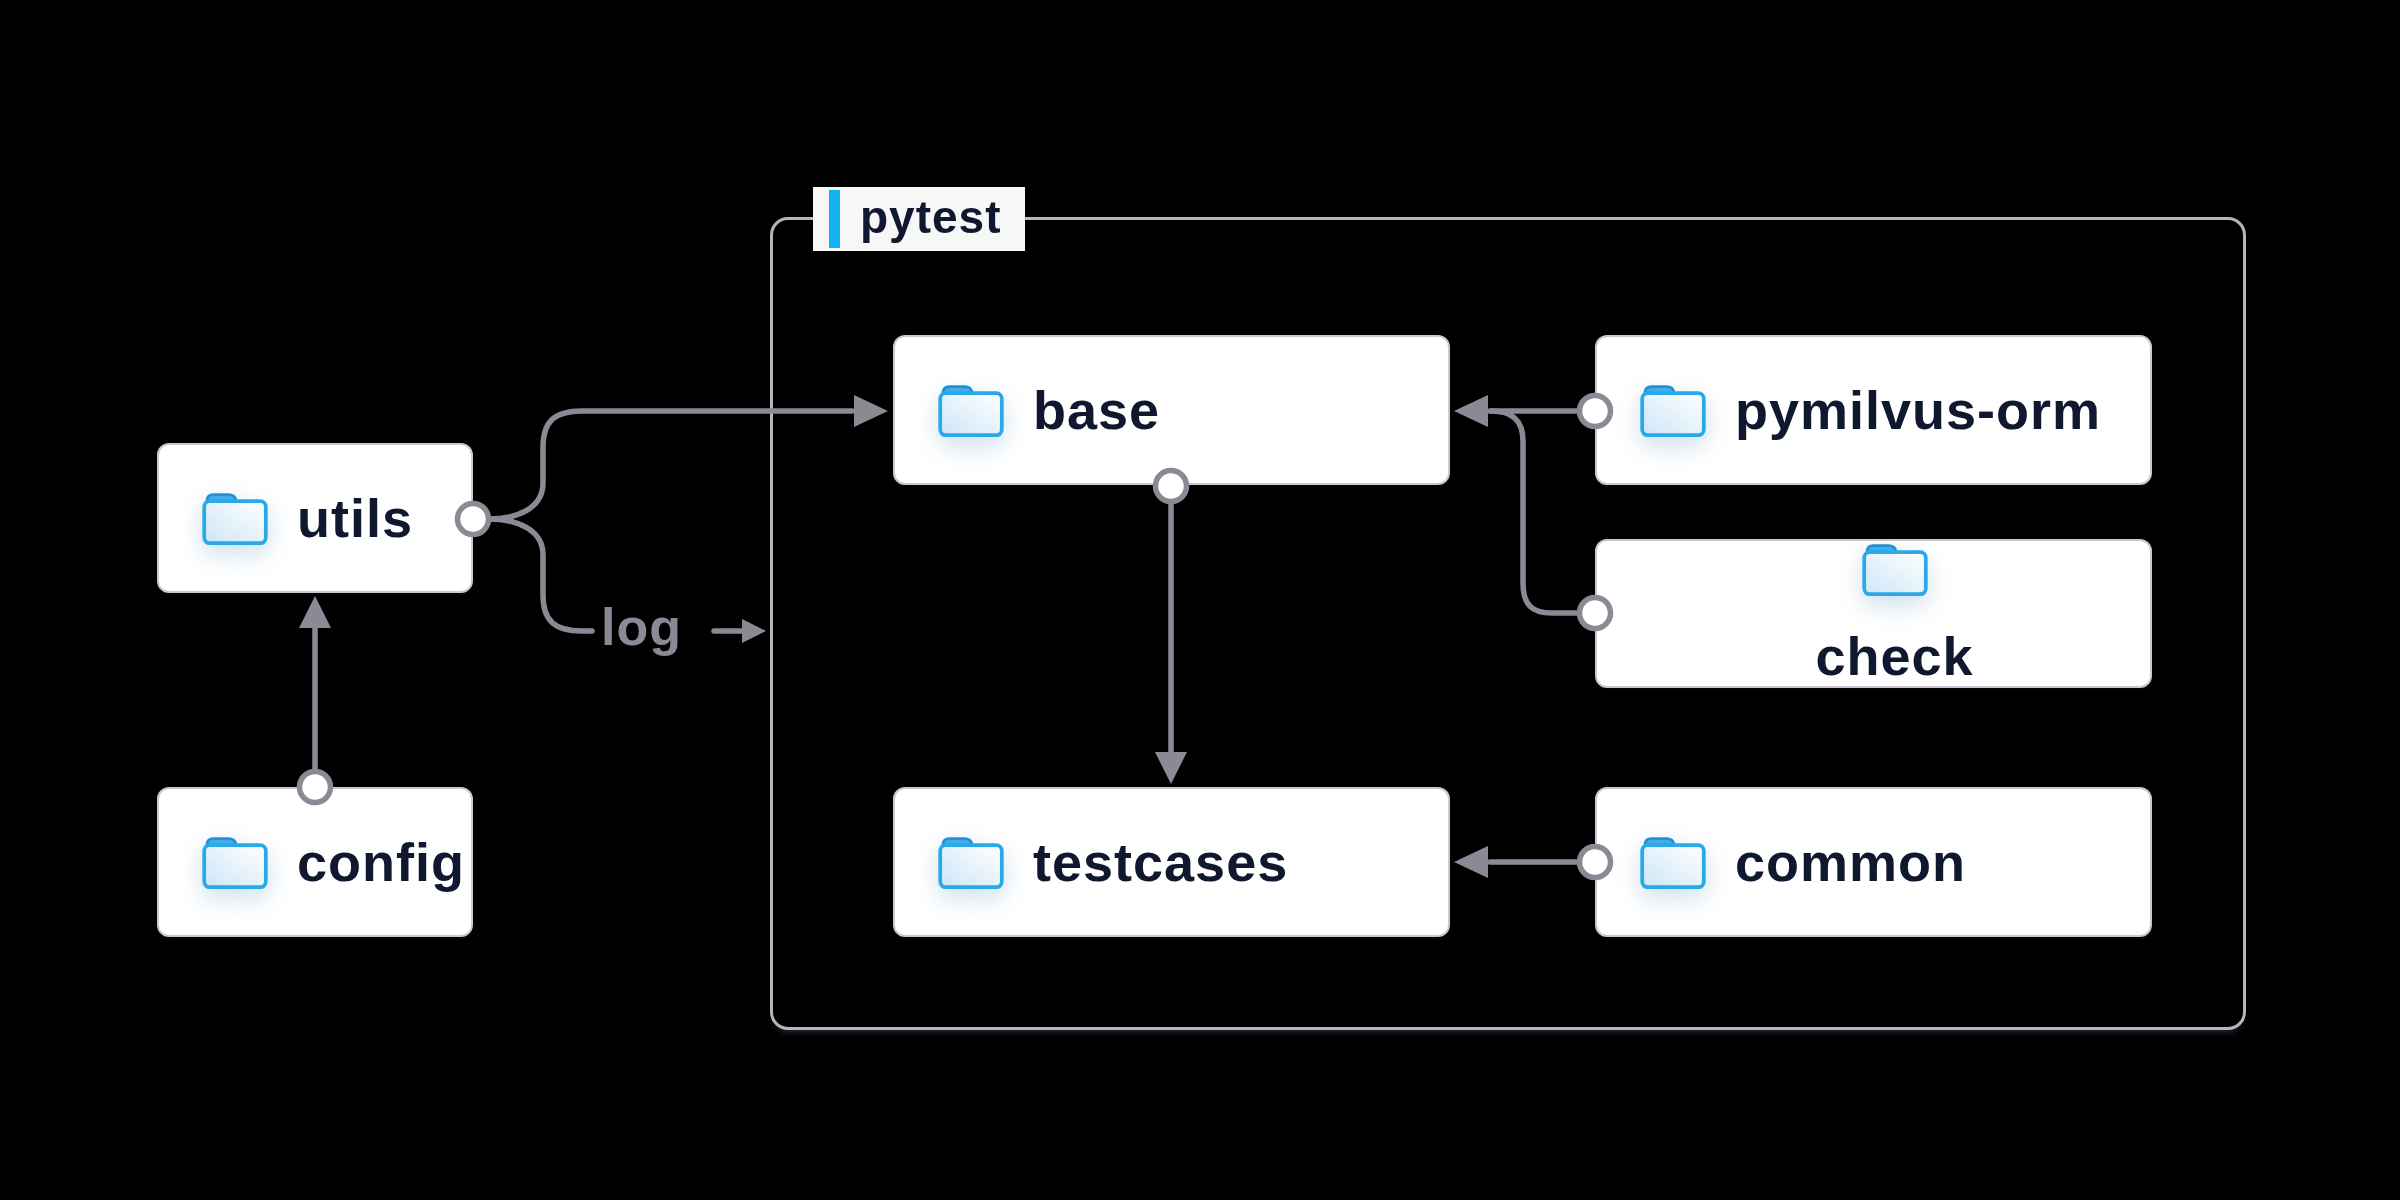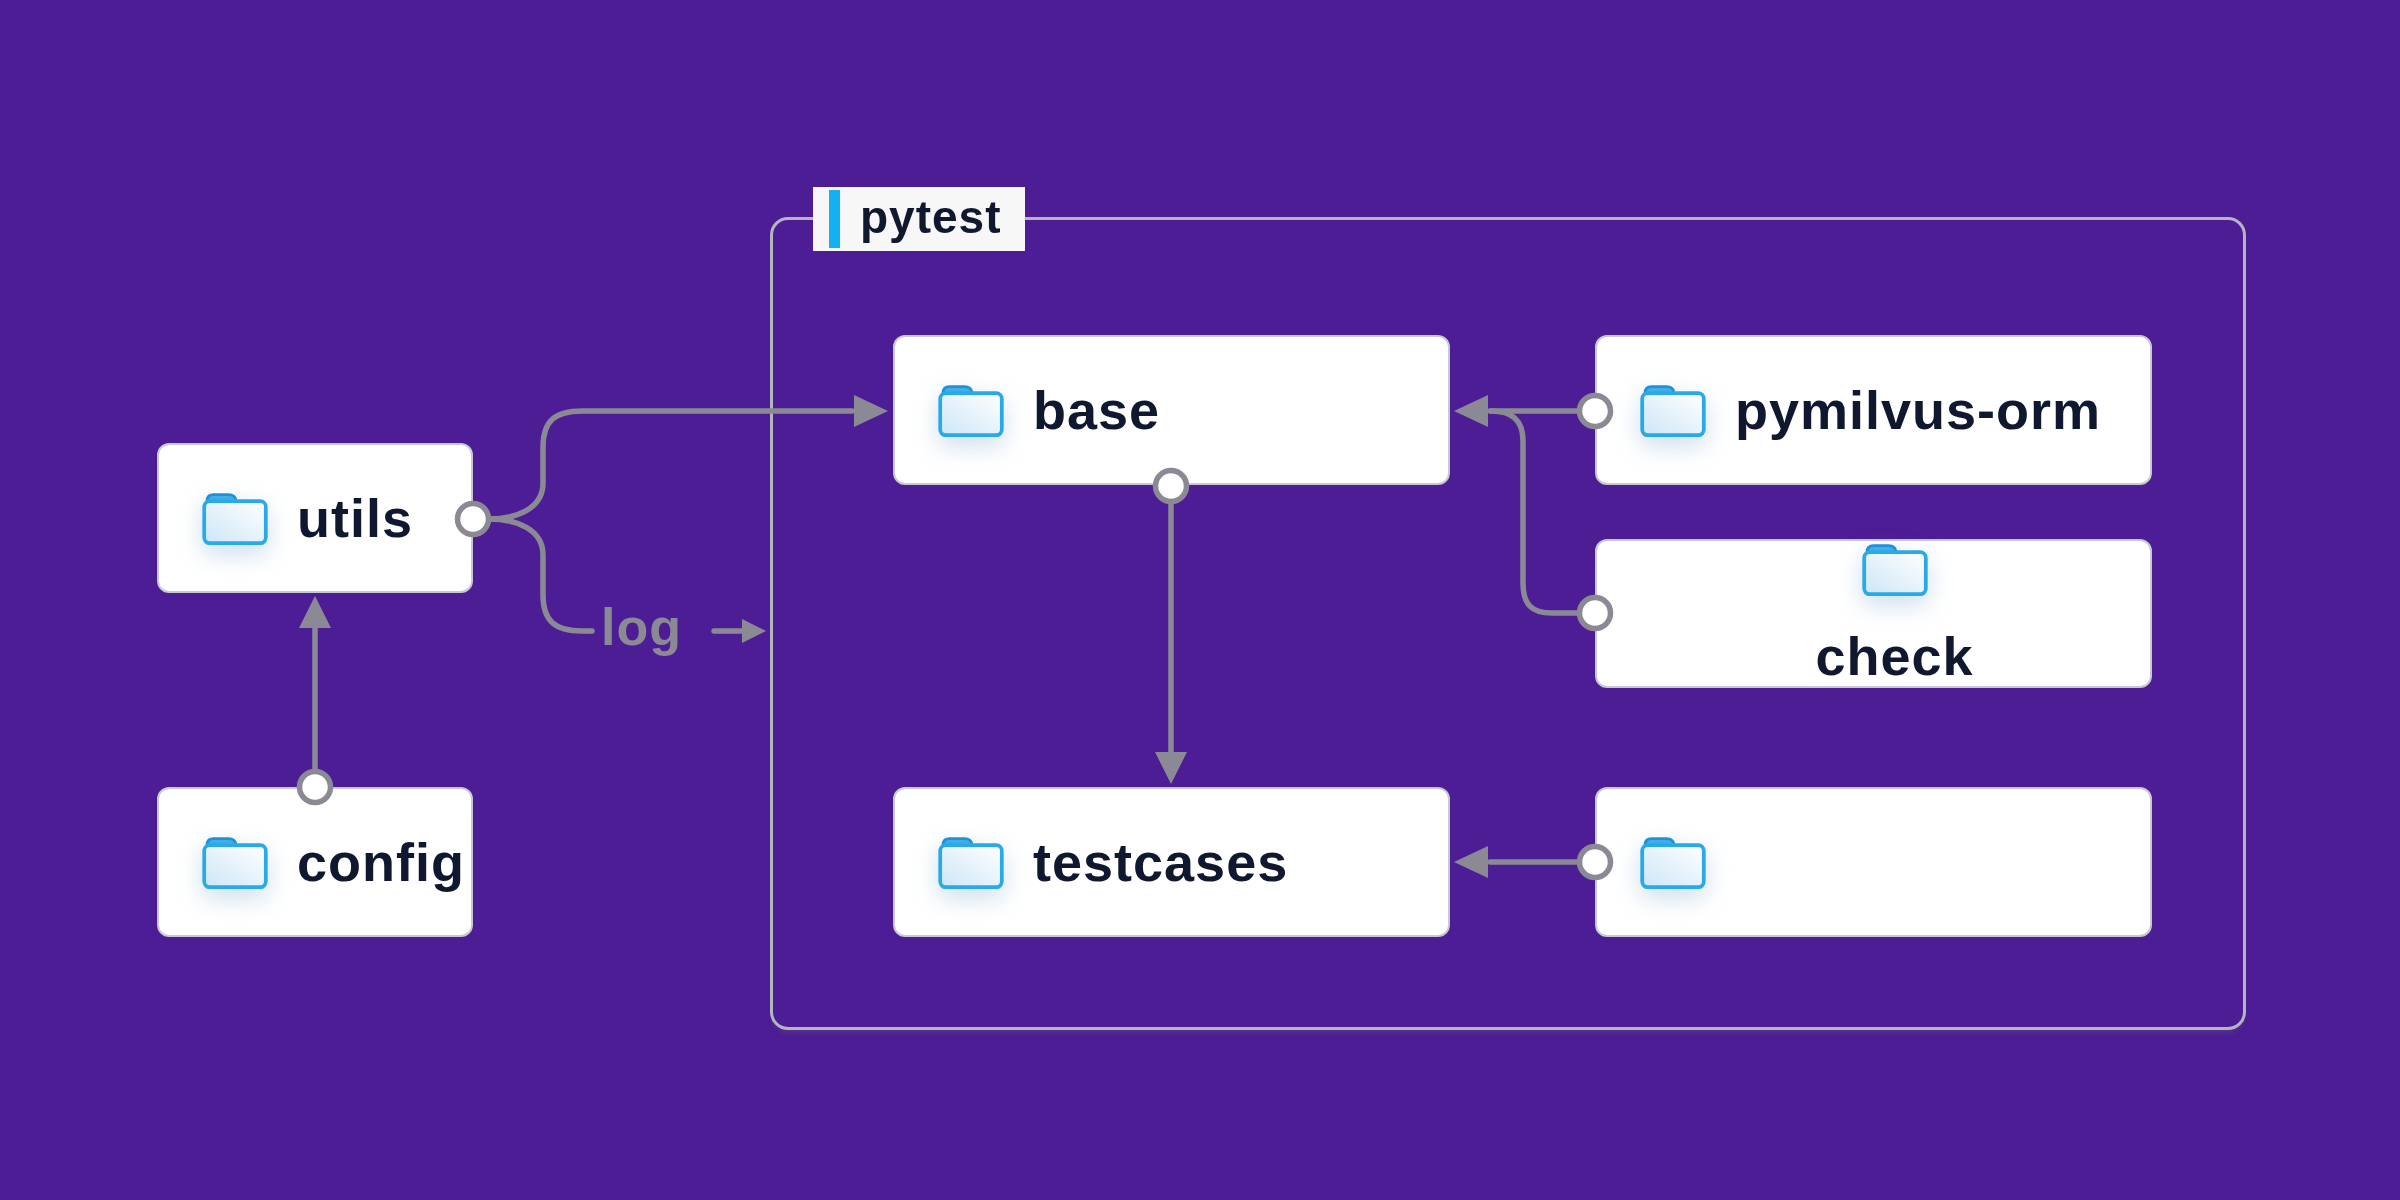--- a/index.html
+++ b/index.html
@@ -1,18 +1,18 @@
 <!DOCTYPE html>
 <html><head>
 <meta charset="utf-8">
 <style>
   html,body { margin:0; padding:0; background:#f7f7f8; }
   .stage {
     position:relative; width:2400px; height:1200px;
-    background:#4c1d95; overflow:hidden;
+    background:#000000; overflow:hidden;
     font-family:"Liberation Sans", sans-serif;
   }
   svg.wires { position:absolute; left:0; top:0; width:2400px; height:1200px; z-index:5; }
 
   
   .group {
     position:absolute; left:770px; top:217px; width:1476px; height:813px;
     border:3px solid #b6b4bf; border-radius:18px; box-sizing:border-box;
     background:transparent; z-index:1;
     box-shadow:0 6px 6px -4px rgba(96,94,116,.45);
@@ -151,17 +151,18 @@
       <rect x="3" y="12" width="66" height="45" rx="6" fill="url(#fgrad)" stroke="#29a9e8" stroke-width="4"></rect>
     </svg>
     <span class="label">testcases</span>
   </div>
 
   <div class="node" id="node-common">
     <svg class="folder" viewBox="0 0 72 60" width="68" height="56">
       <path d="M6 20 v-8 q0 -7 7 -7 h16 q7 0 8 6 l1 9 z" fill="#43adea" stroke="#1e92d5" stroke-width="3"></path>
       <rect x="3" y="12" width="66" height="45" rx="6" fill="url(#fgrad)" stroke="#29a9e8" stroke-width="4"></rect>
     </svg>
+    <span class="label">common</span>
   </div>
 
   <span class="edge-label-log">log</span>
 
 </div>
 
 </body></html>

